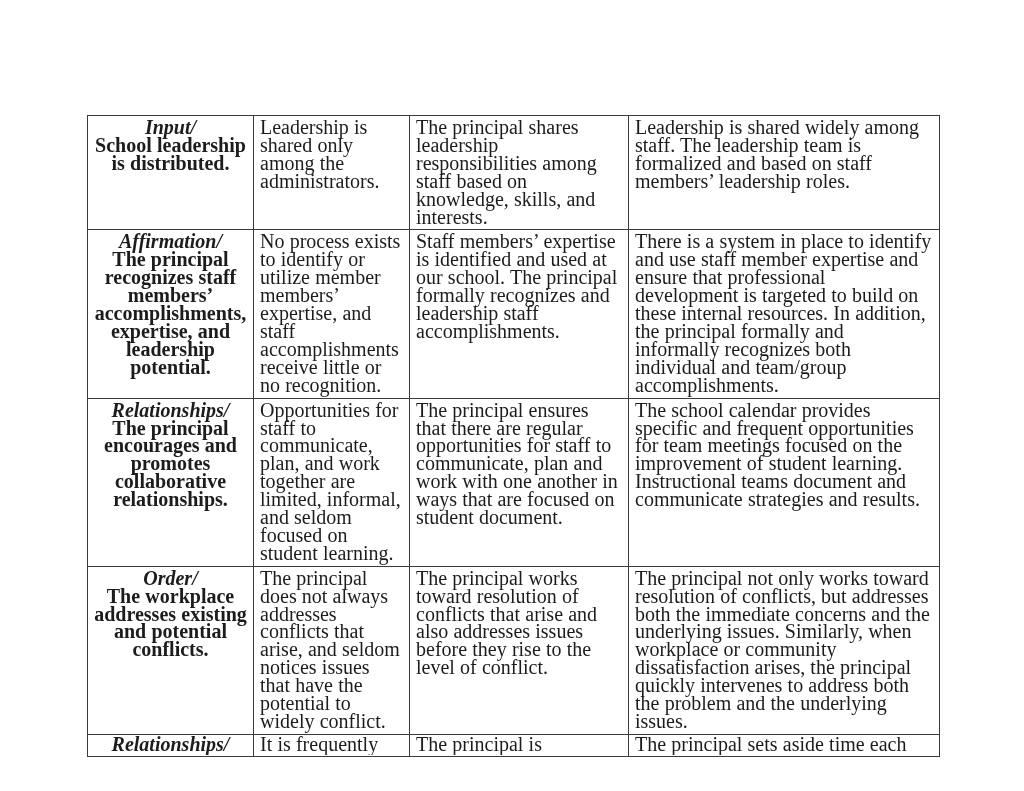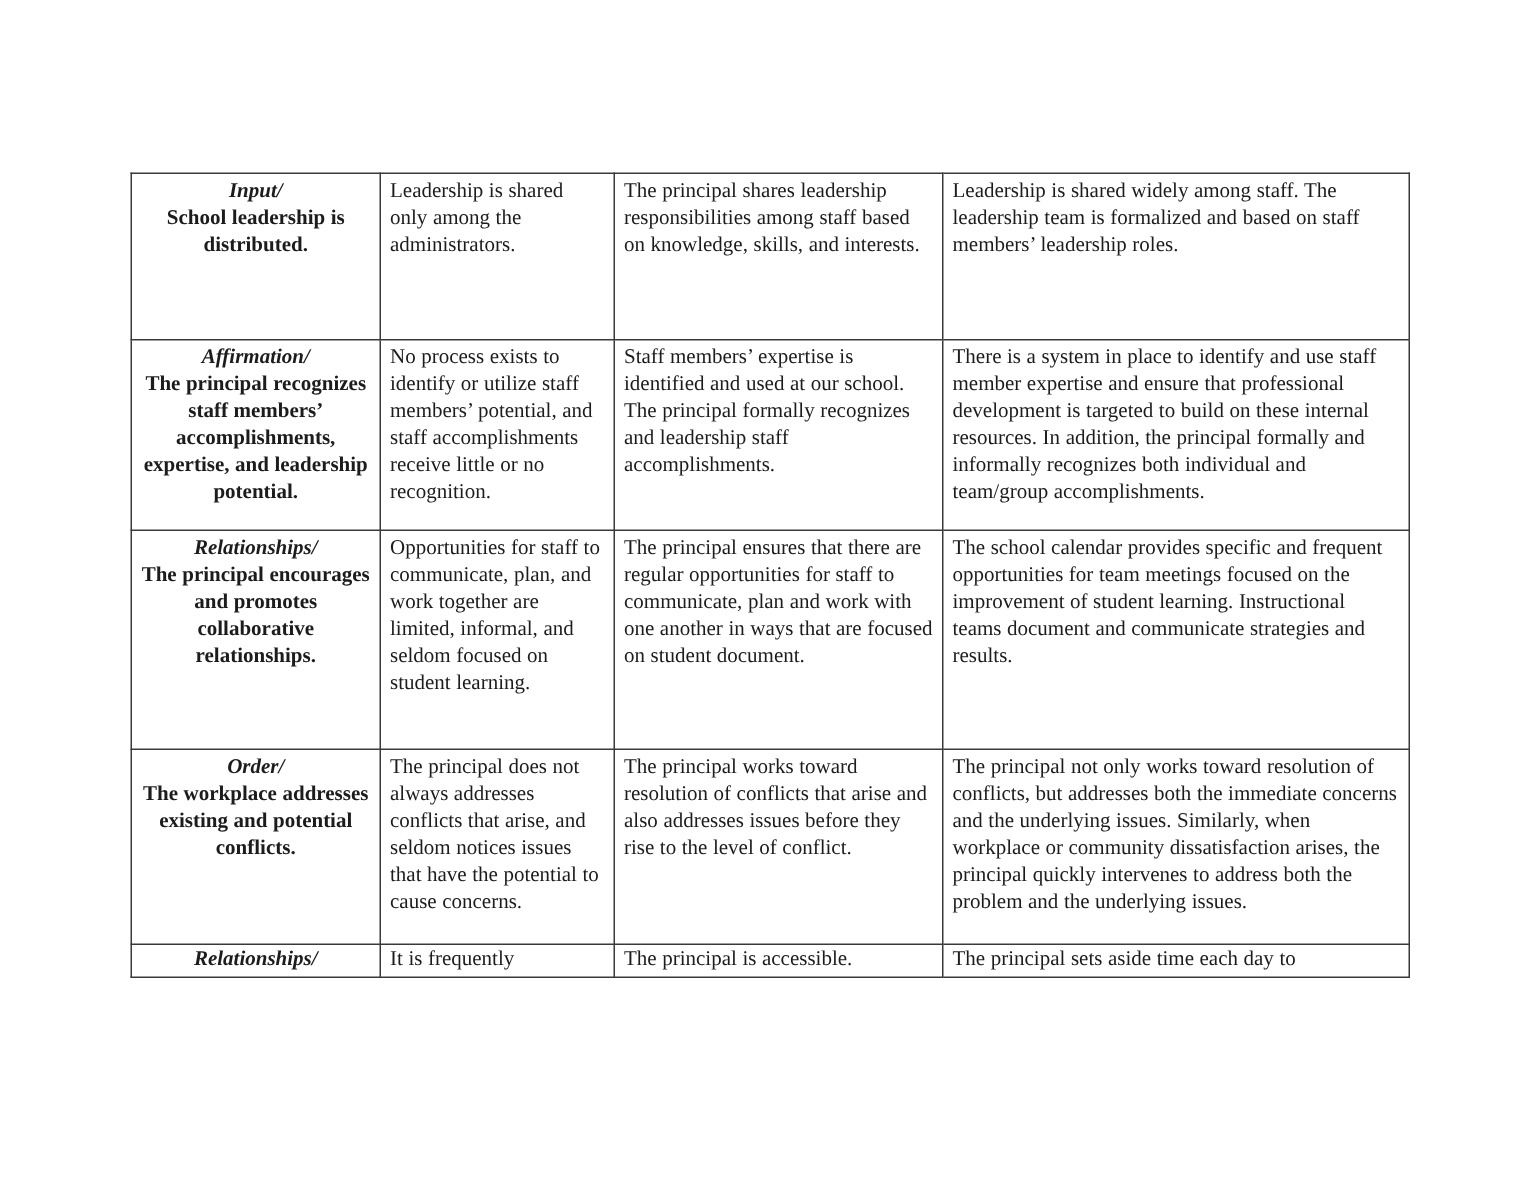--- a/index.html
+++ b/index.html
@@ -23,21 +23,21 @@
     top: 115px;
     width: 852px;
     border-collapse: collapse;
     table-layout: fixed;
     color: #1c1c1c;
   }
   table.rubric td {
     border: 1.5px solid #3a3a3a;
     vertical-align: top;
     padding: 3px 6px;
-    font-size: 14px;
+    font-size: 20px;
     line-height: 17.9px;
     word-spacing: 0.2px;
   }
   td.cat {
     text-align: center;
     font-weight: bold;
   }
   .term {
     display: block;
     font-style: italic;
@@ -80,41 +80,41 @@
       <td>Leadership is shared only among the administrators.</td>
       <td>The principal shares leadership responsibilities among staff based on knowledge, skills, and interests.</td>
       <td>Leadership is shared widely among staff. The leadership team is formalized and based on staff members’ leadership roles.</td>
     </tr>
 
     <tr class="r1">
       <td class="cat">
         <span class="term">Affirmation/</span>
         <span class="desc">The principal recognizes staff members’ accomplishments, expertise, and leadership potential.</span>
       </td>
-      <td>No process exists to identify or utilize staff members’ potential, and staff accomplishments receive little or no recognition.</td>
+      <td>No process exists to identify or utilize member members’ expertise, and staff accomplishments receive little or no recognition.</td>
       <td>Staff members’ expertise is identified and used at our school. The principal formally recognizes and leadership staff accomplishments.</td>
       <td>There is a system in place to identify and use staff member expertise and ensure that professional development is targeted to build on these internal resources.  In addition, the principal formally and informally recognizes both individual and team/group accomplishments.</td>
     </tr>
 
     <tr class="r2">
       <td class="cat">
         <span class="term">Relationships/</span>
         <span class="desc">The principal encourages and promotes collaborative relationships.</span>
       </td>
       <td>Opportunities for staff to communicate, plan, and work together are limited, informal, and seldom focused on student learning.</td>
       <td>The principal ensures that there are regular opportunities for staff to communicate, plan and work with one another in ways that are focused on student document.</td>
       <td>The school calendar provides specific and frequent opportunities for team meetings focused on the improvement of student learning.  Instructional teams document and communicate strategies and results.</td>
     </tr>
 
     <tr class="r3">
       <td class="cat">
         <span class="term">Order/</span>
         <span class="desc">The workplace addresses existing and potential conflicts.</span>
       </td>
-      <td>The principal does not always addresses conflicts that arise, and seldom notices issues that have the potential to cause concerns.</td>
+      <td>The principal does not always addresses conflicts that arise, and seldom notices issues that have the potential to widely conflict.</td>
       <td>The principal works toward resolution of conflicts that arise and also addresses issues before they rise to the level of conflict.</td>
       <td>The principal not only works toward resolution of conflicts, but addresses both the immediate concerns and the underlying issues. Similarly, when workplace or community dissatisfaction arises, the principal quickly intervenes to address both the problem and the underlying issues.</td>
     </tr>
 
     <tr class="r4">
       <td class="cat">
         <div class="clip">
           <span class="term">Relationships/</span>
           <span class="desc"></span>
         </div>

